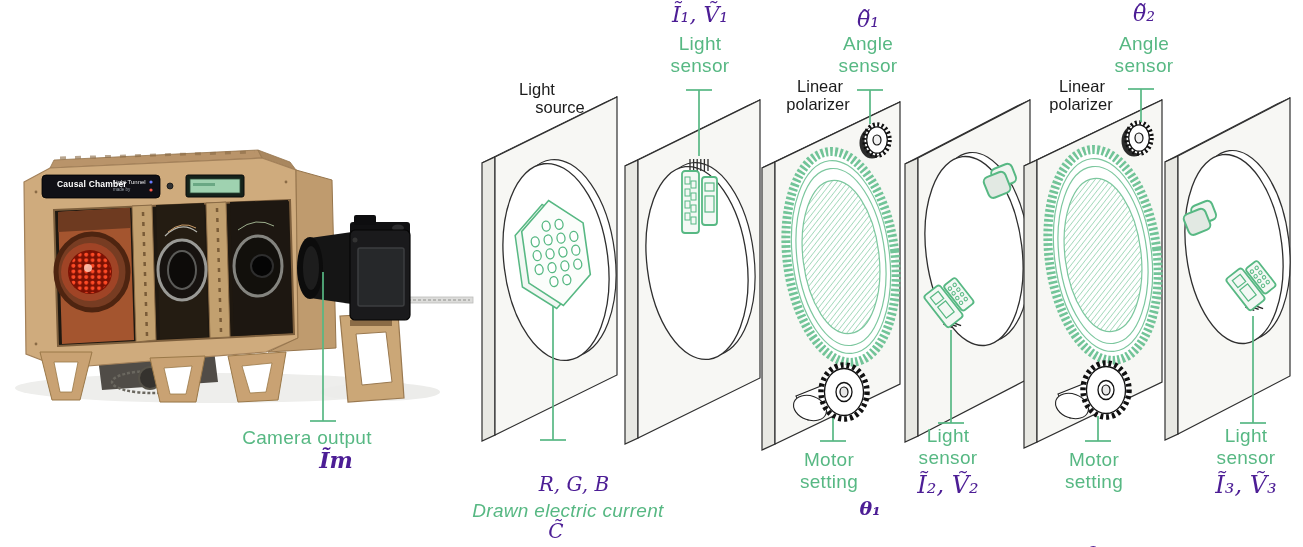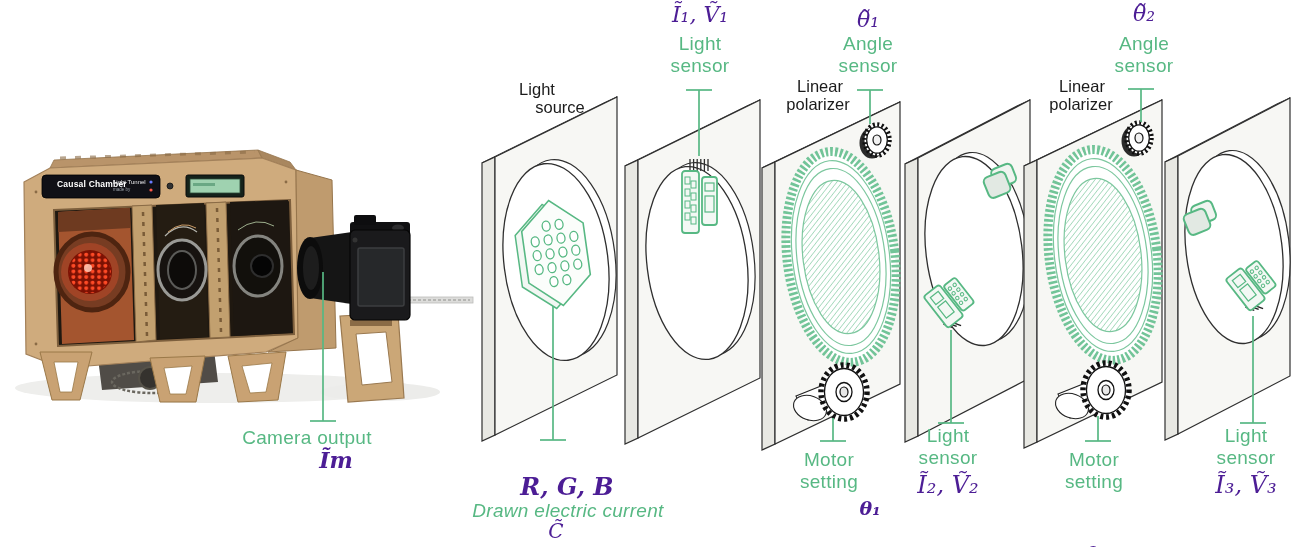--- a/index.html
+++ b/index.html
@@ -4,21 +4,21 @@
 <style>
   html,body{margin:0;padding:0;background:#ffffff;}
   .stage{position:relative;width:1303px;height:547px;background:#ffffff;overflow:hidden;
          font-family:"Liberation Sans",sans-serif;}
   svg{position:absolute;left:0;top:0;}
   .lab{position:absolute;transform:translateX(-50%);white-space:nowrap;text-align:center;line-height:1.05;}
   .green{color:#57b883;font-size:19px;letter-spacing:.3px;}
   .blacksans{color:#1b1b1b;font-size:16.5px;}
   .math{color:#4c1d95;font-style:italic;font-family:"DejaVu Serif","DejaVu Sans",serif;font-size:20px;}
   .math-big{font-size:22px;}
-  .math-bold{font-weight:bold;font-size:24px;}
+  .math-bold{font-weight:normal;font-size:20px;margin-left:7px;}
   .math-bold-sm{font-weight:bold;font-size:19px;}
   .math-sm{font-size:24px;}
   .devtxt{position:absolute;white-space:nowrap;color:#fff;}
   .plate-title{left:57px;top:179px;font-size:8.5px;font-weight:bold;letter-spacing:.2px;}
   .plate-sub{left:113px;top:179px;font-size:6px;color:#e8e8ea;}
   .plate-note{left:113px;top:187px;font-size:4.5px;color:#9aa0a8;}
 </style>
 </head>
 <body>
 

